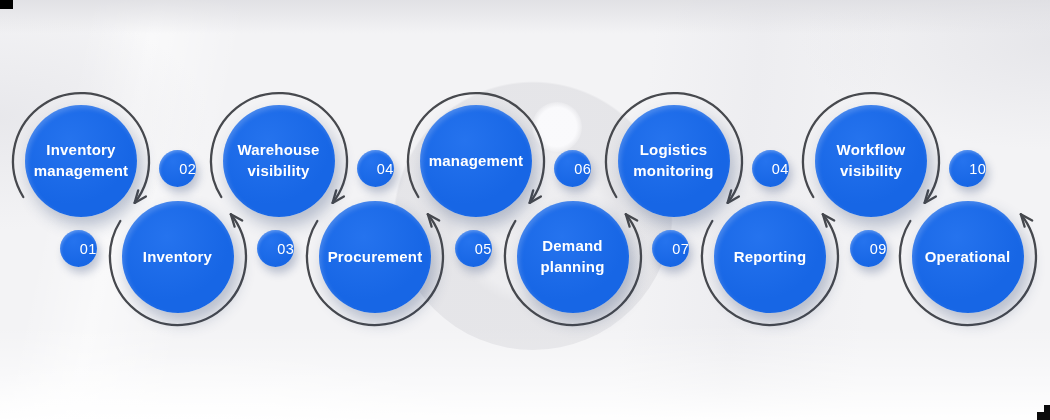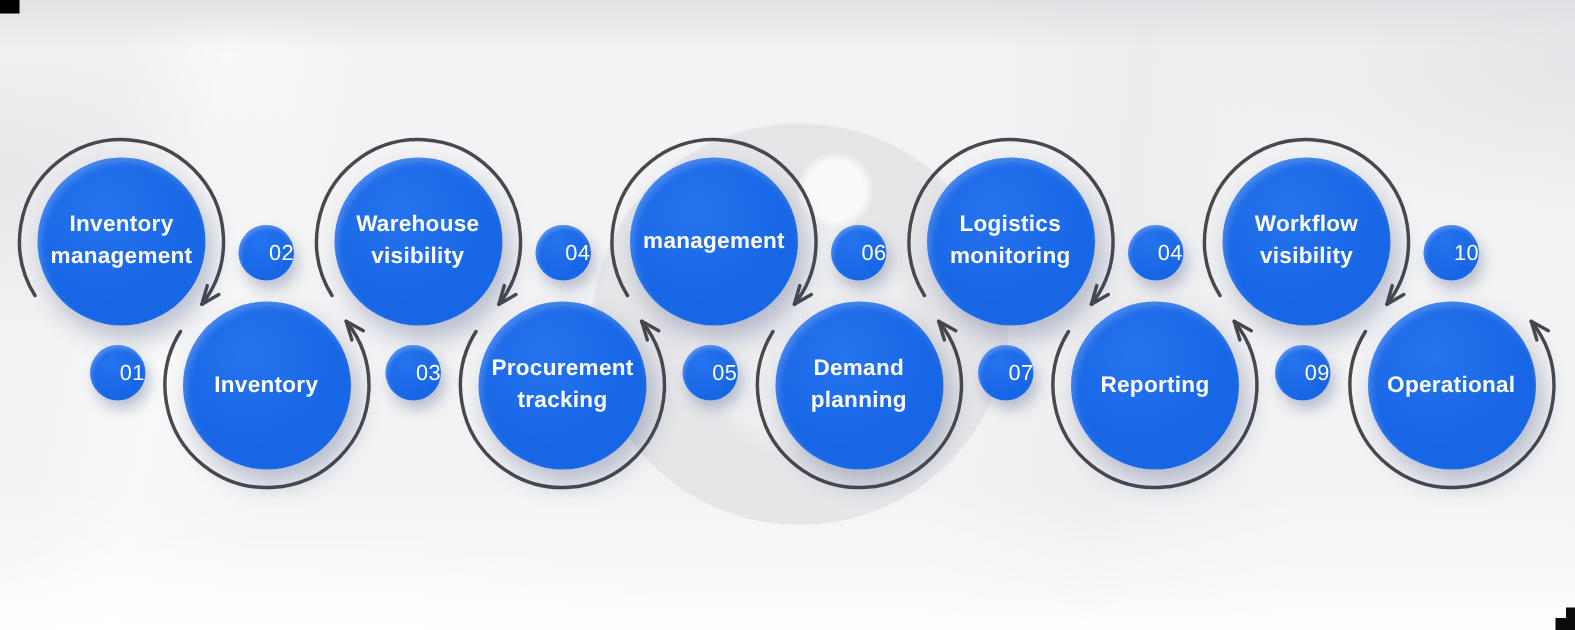--- a/index.html
+++ b/index.html
@@ -102,21 +102,20 @@
     </svg>
     <div class="circle top">
       <div class="lbl">
         <span>Warehouse</span>
         <span>visibility</span>
       </div>
     </div>
     <div class="circle bot">
       <div class="lbl">
         <span>Procurement</span>
-        <span>tracking</span>
       </div>
     </div>
     <div class="badge odd">
         <span>03</span>
       </div>
     <div class="badge even">
         <span>04</span>
       </div>
   </div>
 

